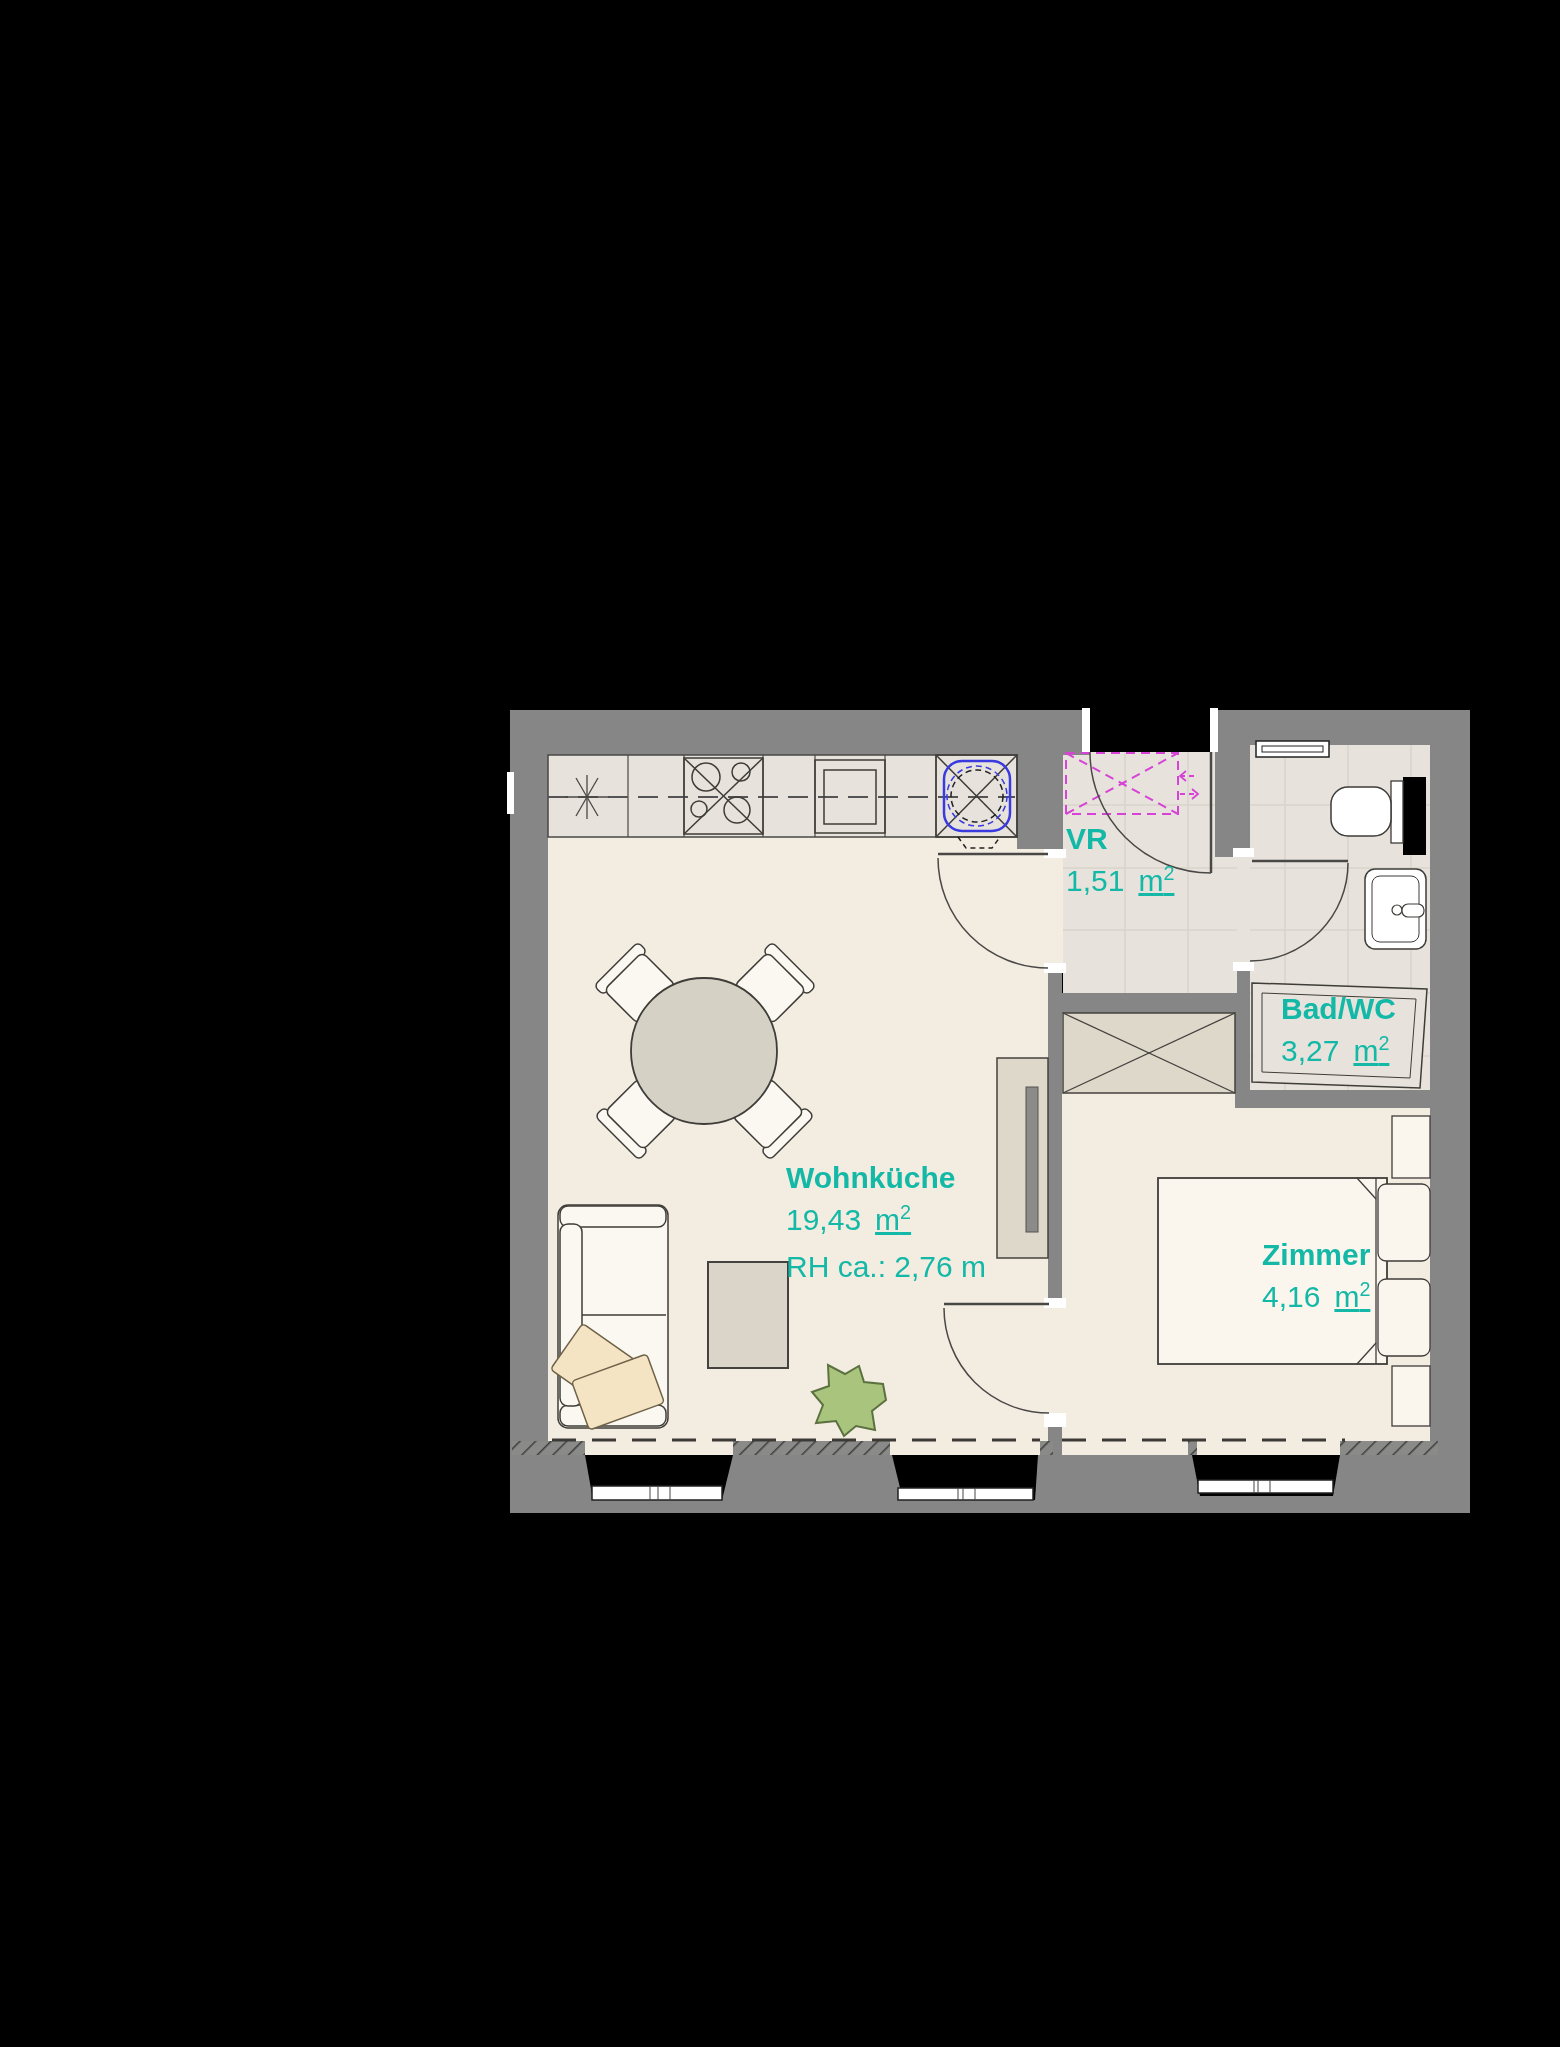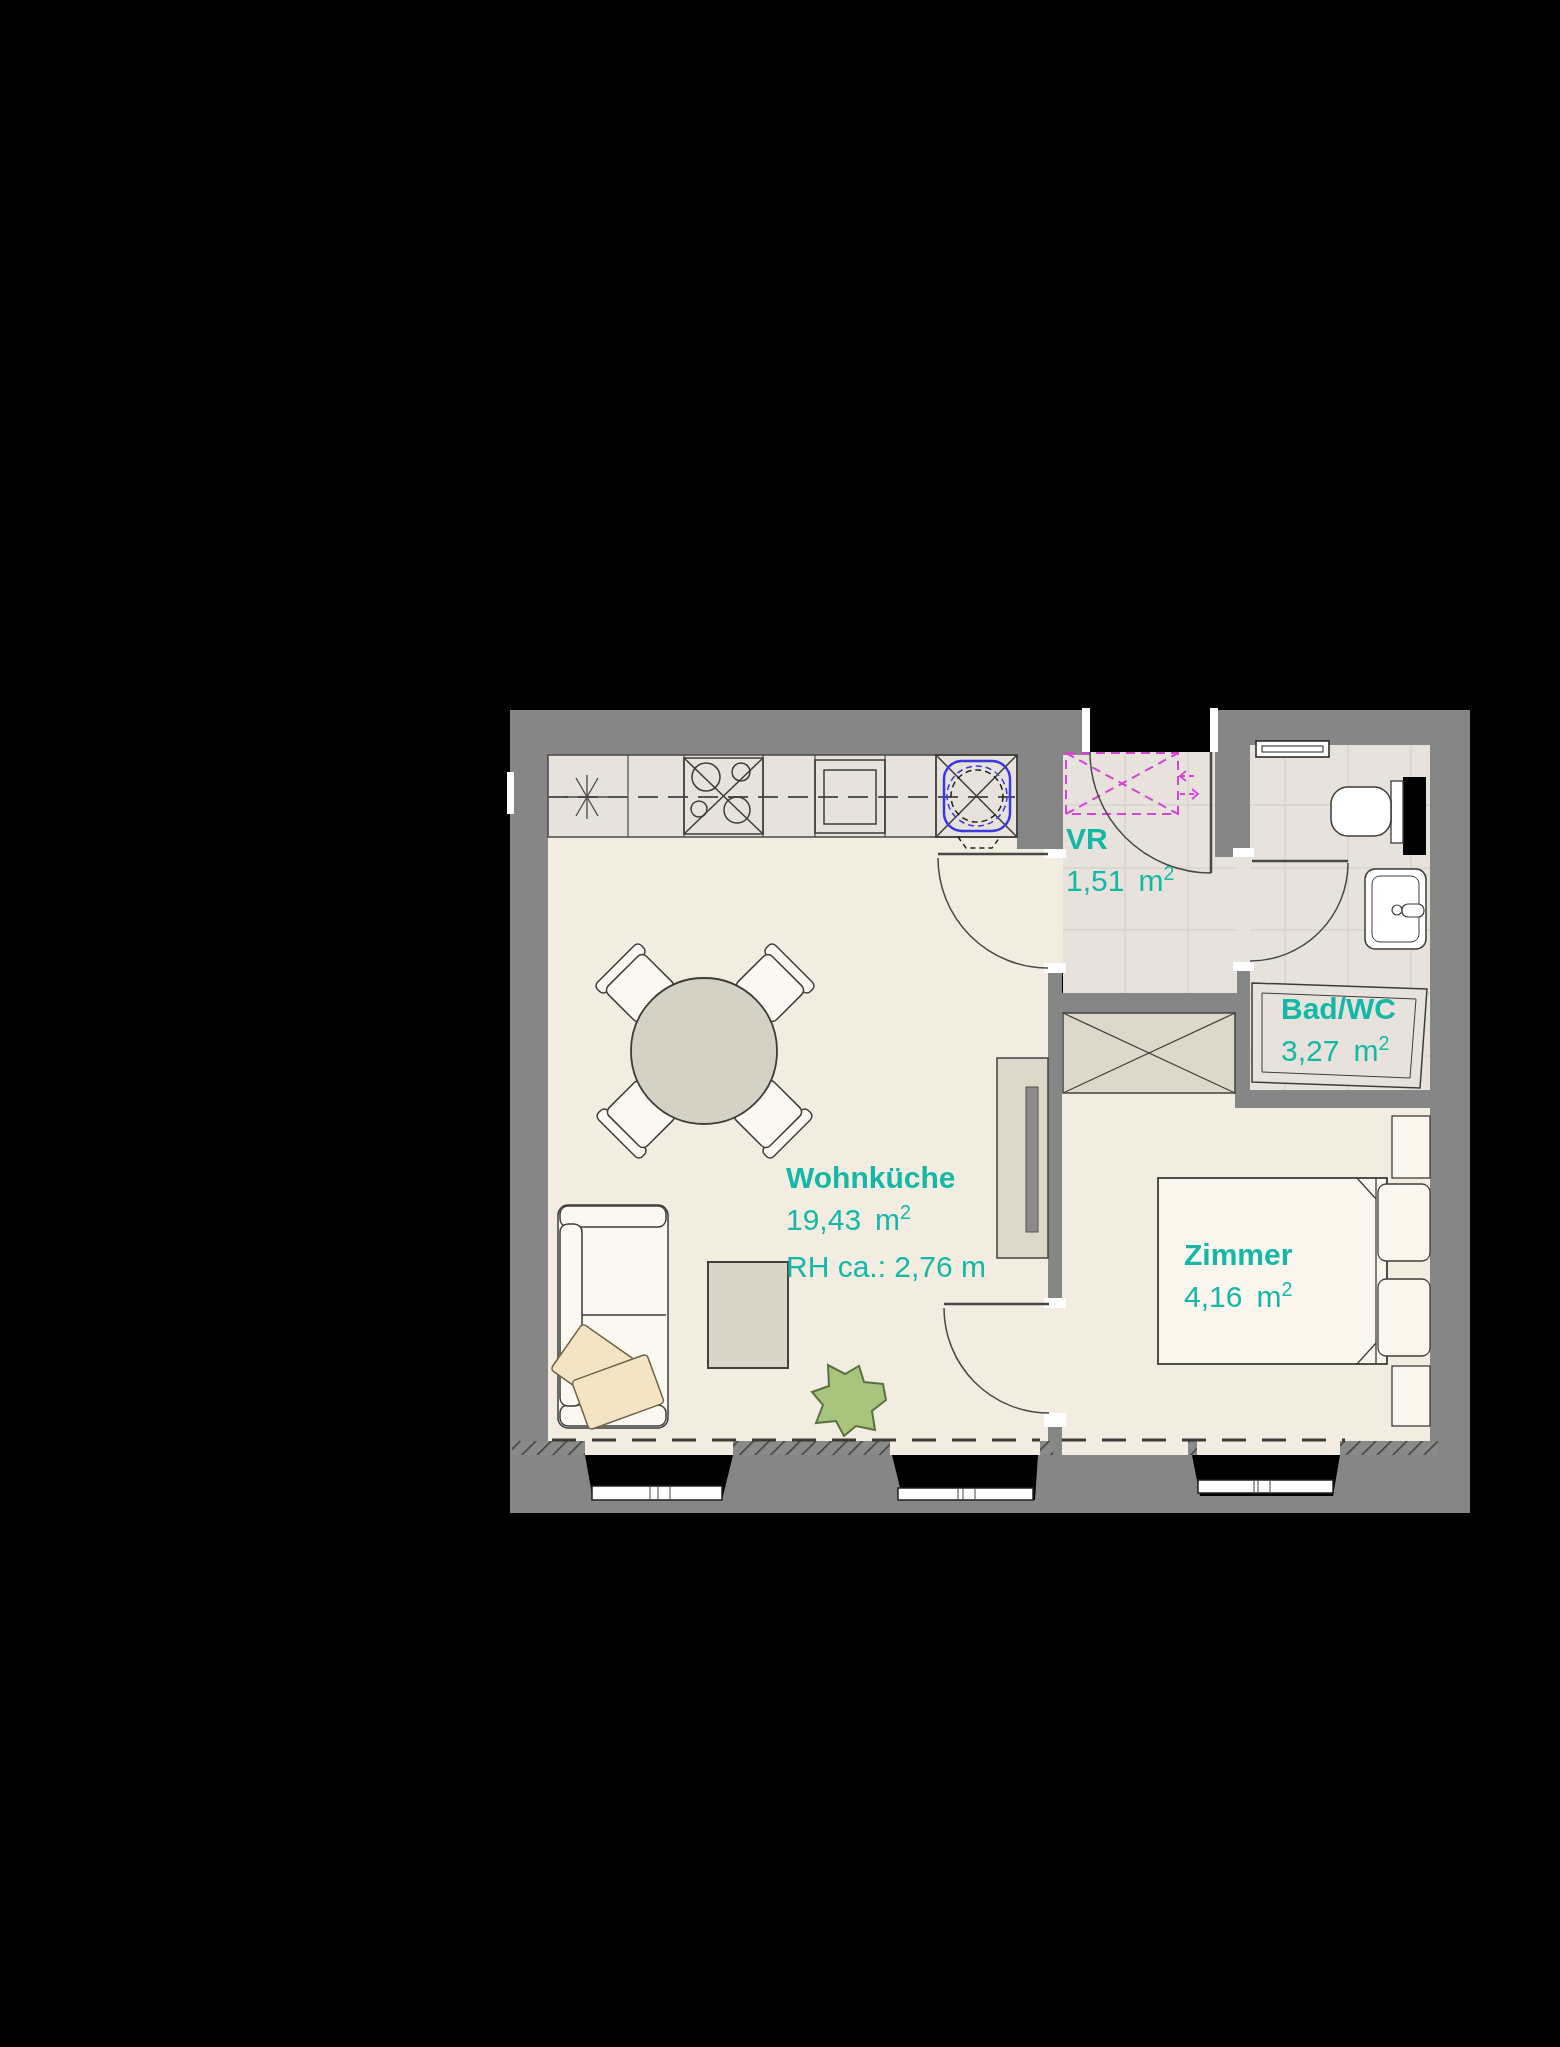--- a/index.html
+++ b/index.html
@@ -2,21 +2,21 @@
 <html><head>
 <meta charset="utf-8">
 <style>
   html,body{margin:0;padding:0;background:#000;}
   #stage{position:relative;width:1560px;height:2047px;background:#000;overflow:hidden;
          font-family:"Liberation Sans",sans-serif;}
   #plan-svg{position:absolute;left:0;top:0;}
   .room-label{position:absolute;color:#14b8a6;line-height:35px;white-space:nowrap;}
   .room-name{font-weight:bold;font-size:30px;}
   .room-area{font-size:30px;}
-  .room-area .unit{margin-left:14px;}
+  .room-area .unit{margin-left:14px;text-decoration:underline;}
   .room-area sup{font-size:66%;}
   .room-note{font-size:30px;margin-top:12px;}
 </style>
 </head>
 <body>
 
 <div id="stage">
 
 <svg id="plan-svg" width="1560" height="2047" viewBox="0 0 1560 2047">
   <defs>
@@ -281,18 +281,18 @@
 <div class="room-label" style="left:1066px;top:821px">
   <div class="room-name">VR</div>
   <div class="room-area"><span>1,51</span><span class="unit"><span>m</span><sup>2</sup></span></div>
 </div>
 
 <div class="room-label" style="left:1281px;top:991px">
   <div class="room-name">Bad/WC</div>
   <div class="room-area"><span>3,27</span><span class="unit"><span>m</span><sup>2</sup></span></div>
 </div>
 
-<div class="room-label" style="left:1184px;top:1237px">
+<div class="room-label" style="left:1262px;top:1237px">
   <div class="room-name">Zimmer</div>
   <div class="room-area"><span>4,16</span><span class="unit"><span>m</span><sup>2</sup></span></div>
 </div>
 
 </div>
 
 </body></html>

